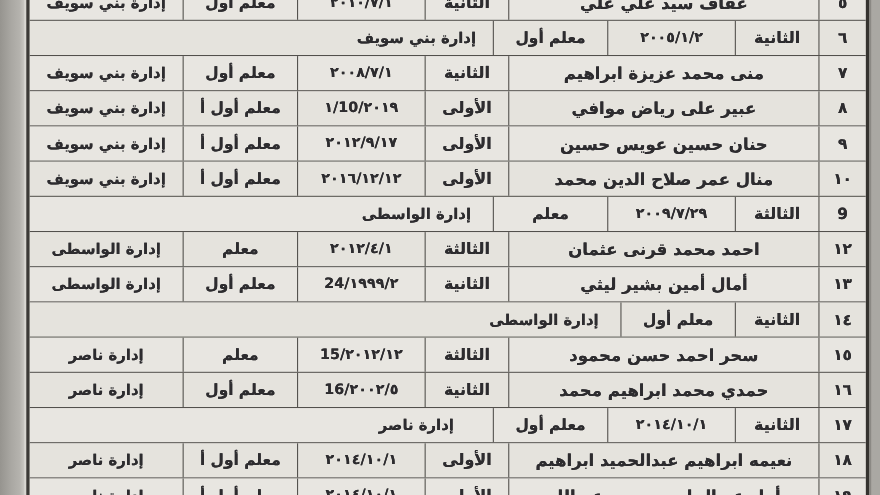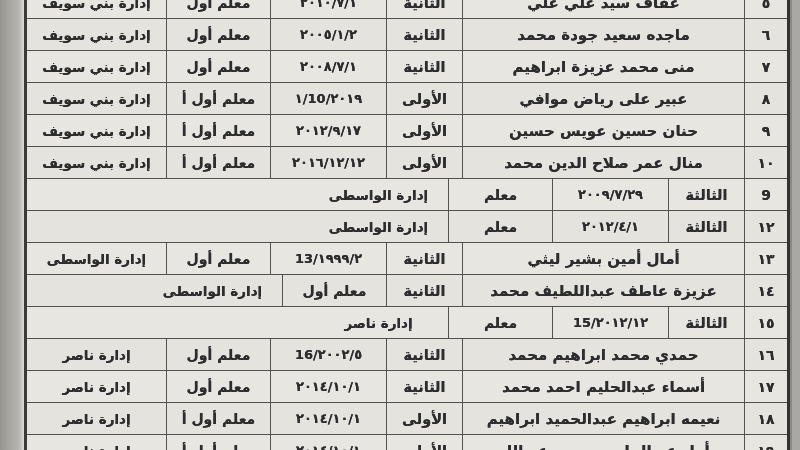--- a/index.html
+++ b/index.html
@@ -54,21 +54,20 @@
         <div class="cell c-no">٥</div>
         <div class="cell c-name">عفاف سيد علي علي</div>
         <div class="cell c-grade">الثانية</div>
         <div class="cell c-date">٢٠١٠/٧/١</div>
         <div class="cell c-rank">معلم أول</div>
         <div class="cell c-admin">إدارة بني سويف</div>
       </div>
 
       <div class="row">
         <div class="cell c-no">٦</div>
-        <div class="cell c-name">ماجده سعيد جودة محمد</div>
         <div class="cell c-grade">الثانية</div>
         <div class="cell c-date">٢٠٠٥/١/٢</div>
         <div class="cell c-rank">معلم أول</div>
         <div class="cell c-admin">إدارة بني سويف</div>
       </div>
 
       <div class="row">
         <div class="cell c-no">٧</div>
         <div class="cell c-name">منى محمد عزيزة ابراهيم</div>
         <div class="cell c-grade">الثانية</div>
@@ -107,63 +106,63 @@
       <div class="row">
         <div class="cell c-no">9</div>
         <div class="cell c-grade">الثالثة</div>
         <div class="cell c-date">٢٠٠٩/٧/٢٩</div>
         <div class="cell c-rank">معلم</div>
         <div class="cell c-admin">إدارة الواسطى</div>
       </div>
 
       <div class="row">
         <div class="cell c-no">١٢</div>
+        <div class="cell c-name">احمد محمد قرنى عثمان</div>
         <div class="cell c-grade">الثالثة</div>
         <div class="cell c-date">٢٠١٢/٤/١</div>
         <div class="cell c-rank">معلم</div>
         <div class="cell c-admin">إدارة الواسطى</div>
       </div>
 
       <div class="row">
         <div class="cell c-no">١٣</div>
         <div class="cell c-name">أمال أمين بشير ليثي</div>
         <div class="cell c-grade">الثانية</div>
-        <div class="cell c-date">١٩٩٩/٢/13</div>
+        <div class="cell c-date">١٩٩٩/٢/24</div>
         <div class="cell c-rank">معلم أول</div>
         <div class="cell c-admin">إدارة الواسطى</div>
       </div>
 
       <div class="row">
         <div class="cell c-no">١٤</div>
-        <div class="cell c-name">عزيزة عاطف عبداللطيف محمد</div>
         <div class="cell c-grade">الثانية</div>
         <div class="cell c-rank">معلم أول</div>
         <div class="cell c-admin">إدارة الواسطى</div>
       </div>
 
       <div class="row">
         <div class="cell c-no">١٥</div>
+        <div class="cell c-name">سحر احمد حسن محمود</div>
         <div class="cell c-grade">الثالثة</div>
         <div class="cell c-date">٢٠١٢/١٢/15</div>
         <div class="cell c-rank">معلم</div>
         <div class="cell c-admin">إدارة ناصر</div>
       </div>
 
       <div class="row">
         <div class="cell c-no">١٦</div>
         <div class="cell c-name">حمدي محمد ابراهيم محمد</div>
         <div class="cell c-grade">الثانية</div>
         <div class="cell c-date">٢٠٠٢/٥/16</div>
         <div class="cell c-rank">معلم أول</div>
         <div class="cell c-admin">إدارة ناصر</div>
       </div>
 
       <div class="row">
         <div class="cell c-no">١٧</div>
-        <div class="cell c-name">أسماء عبدالحليم احمد محمد</div>
         <div class="cell c-grade">الثانية</div>
         <div class="cell c-date">٢٠١٤/١٠/١</div>
         <div class="cell c-rank">معلم أول</div>
         <div class="cell c-admin">إدارة ناصر</div>
       </div>
 
       <div class="row">
         <div class="cell c-no">١٨</div>
         <div class="cell c-name">نعيمه ابراهيم عبدالحميد ابراهيم</div>
         <div class="cell c-grade">الأولى</div>

